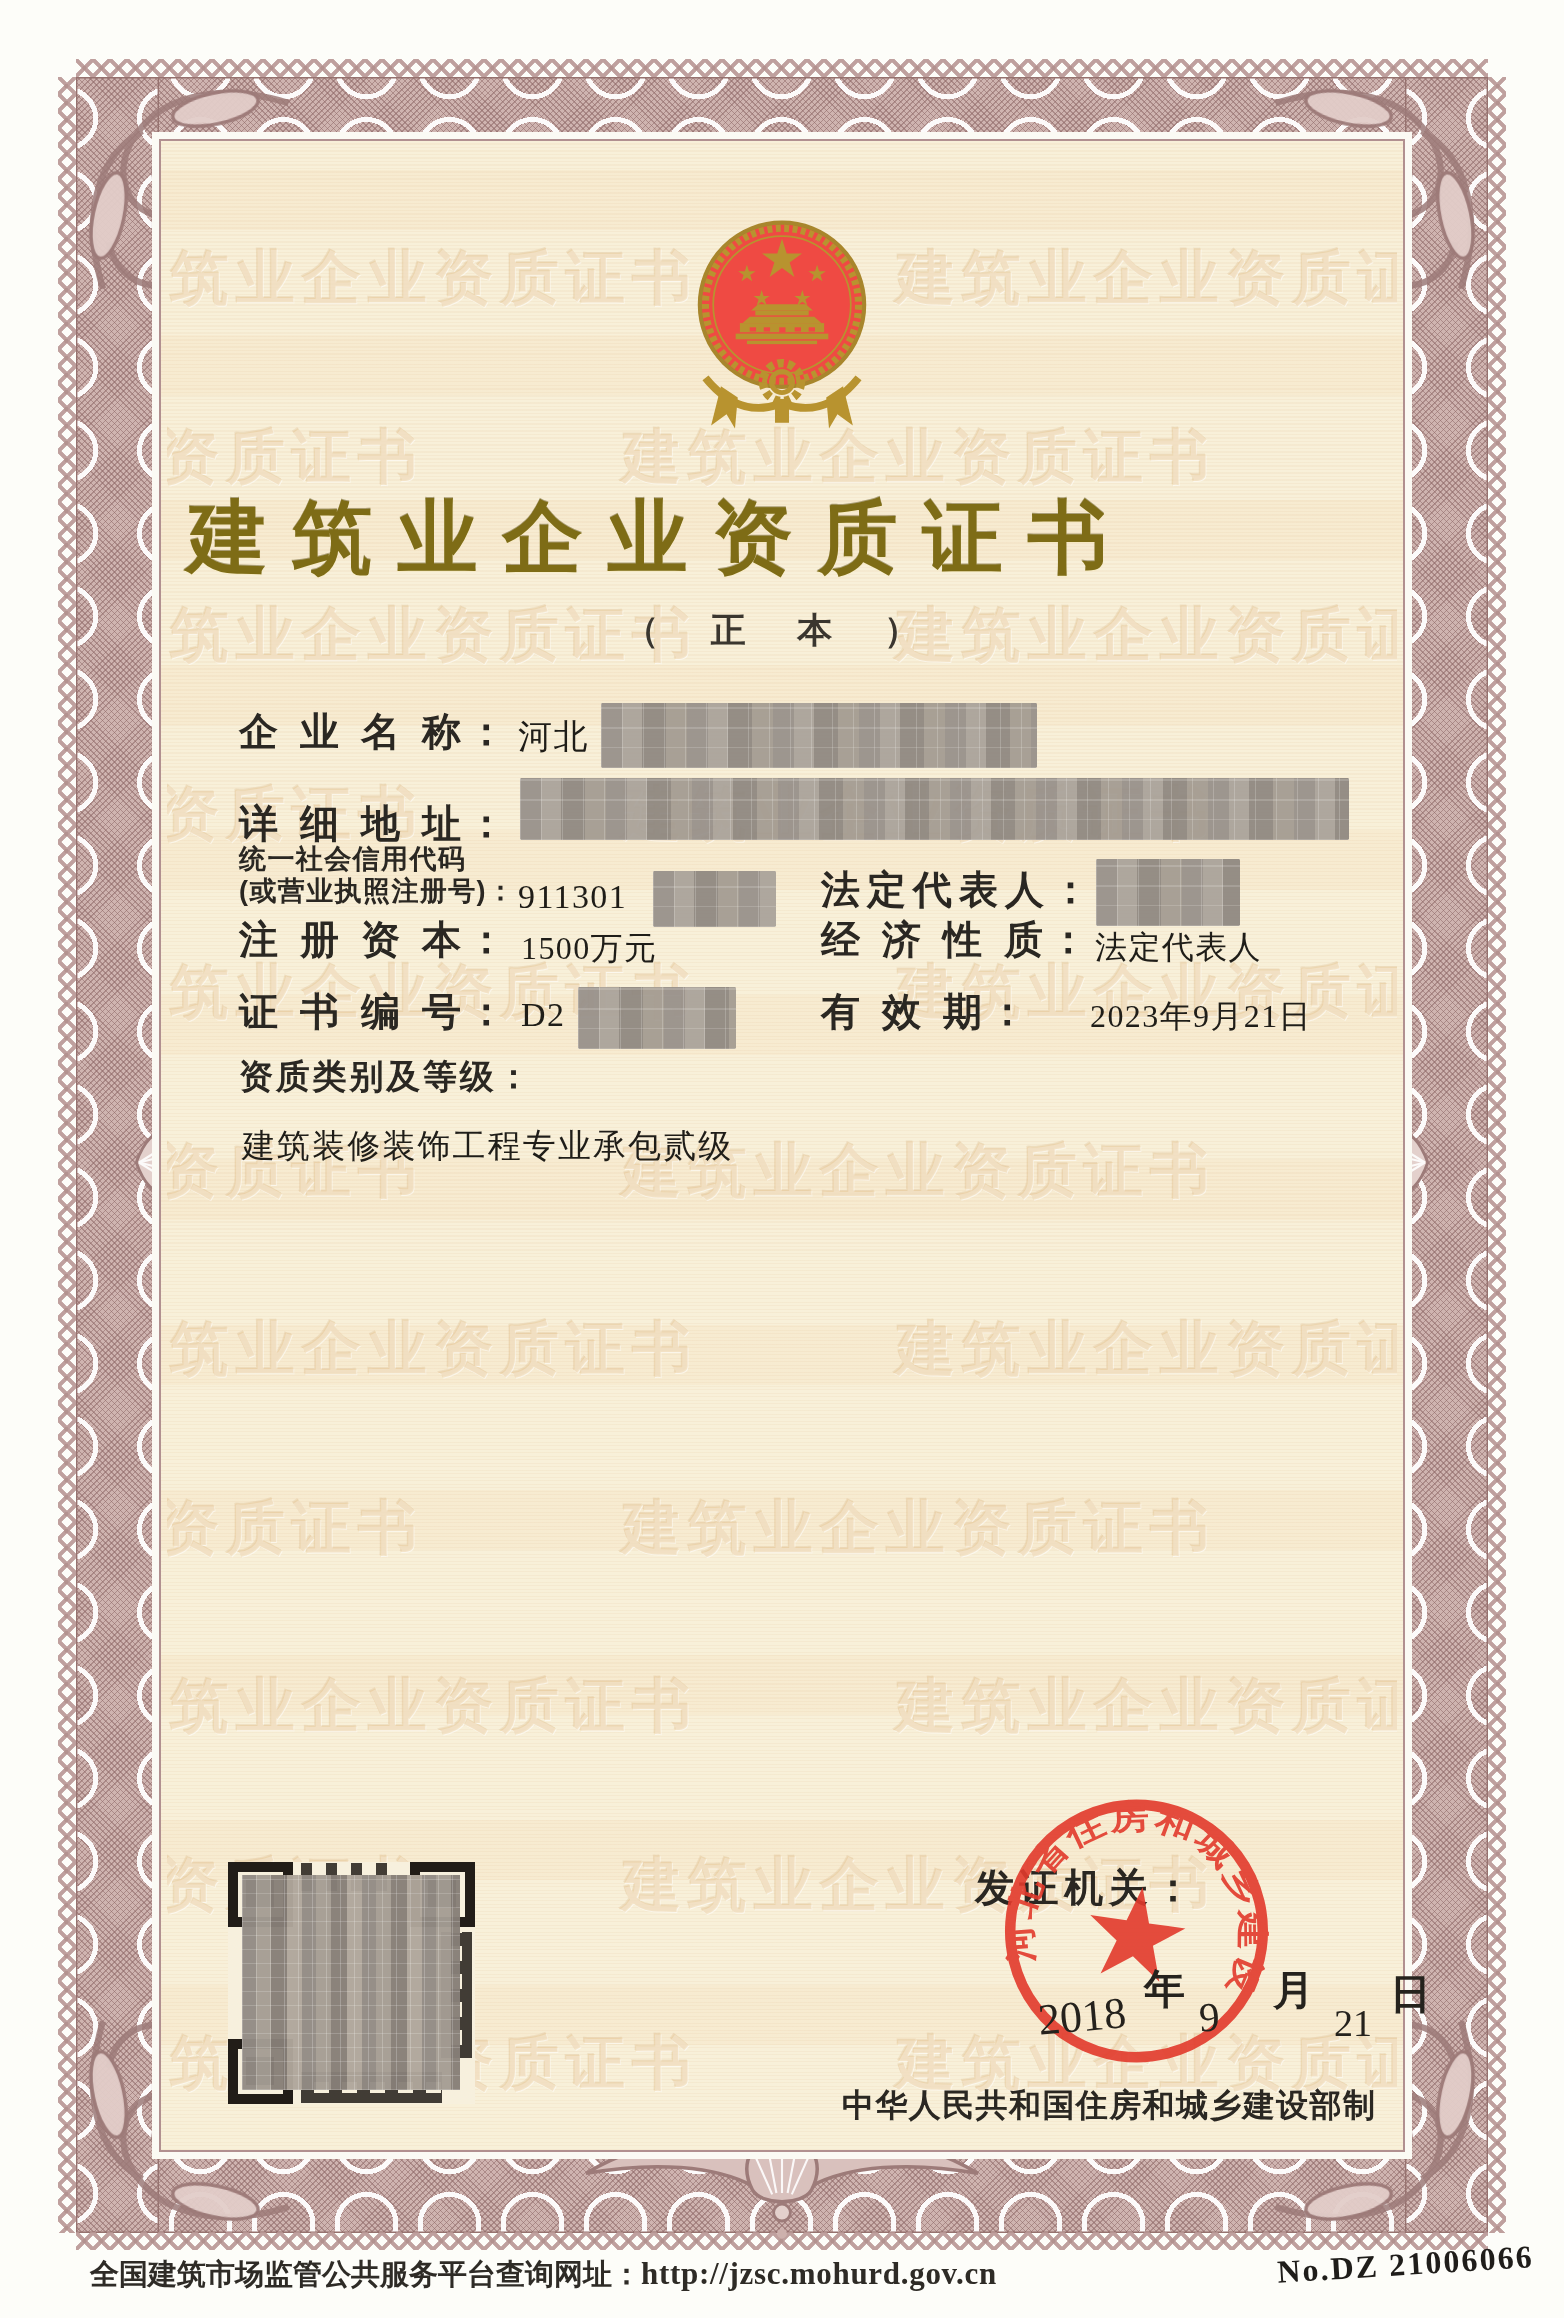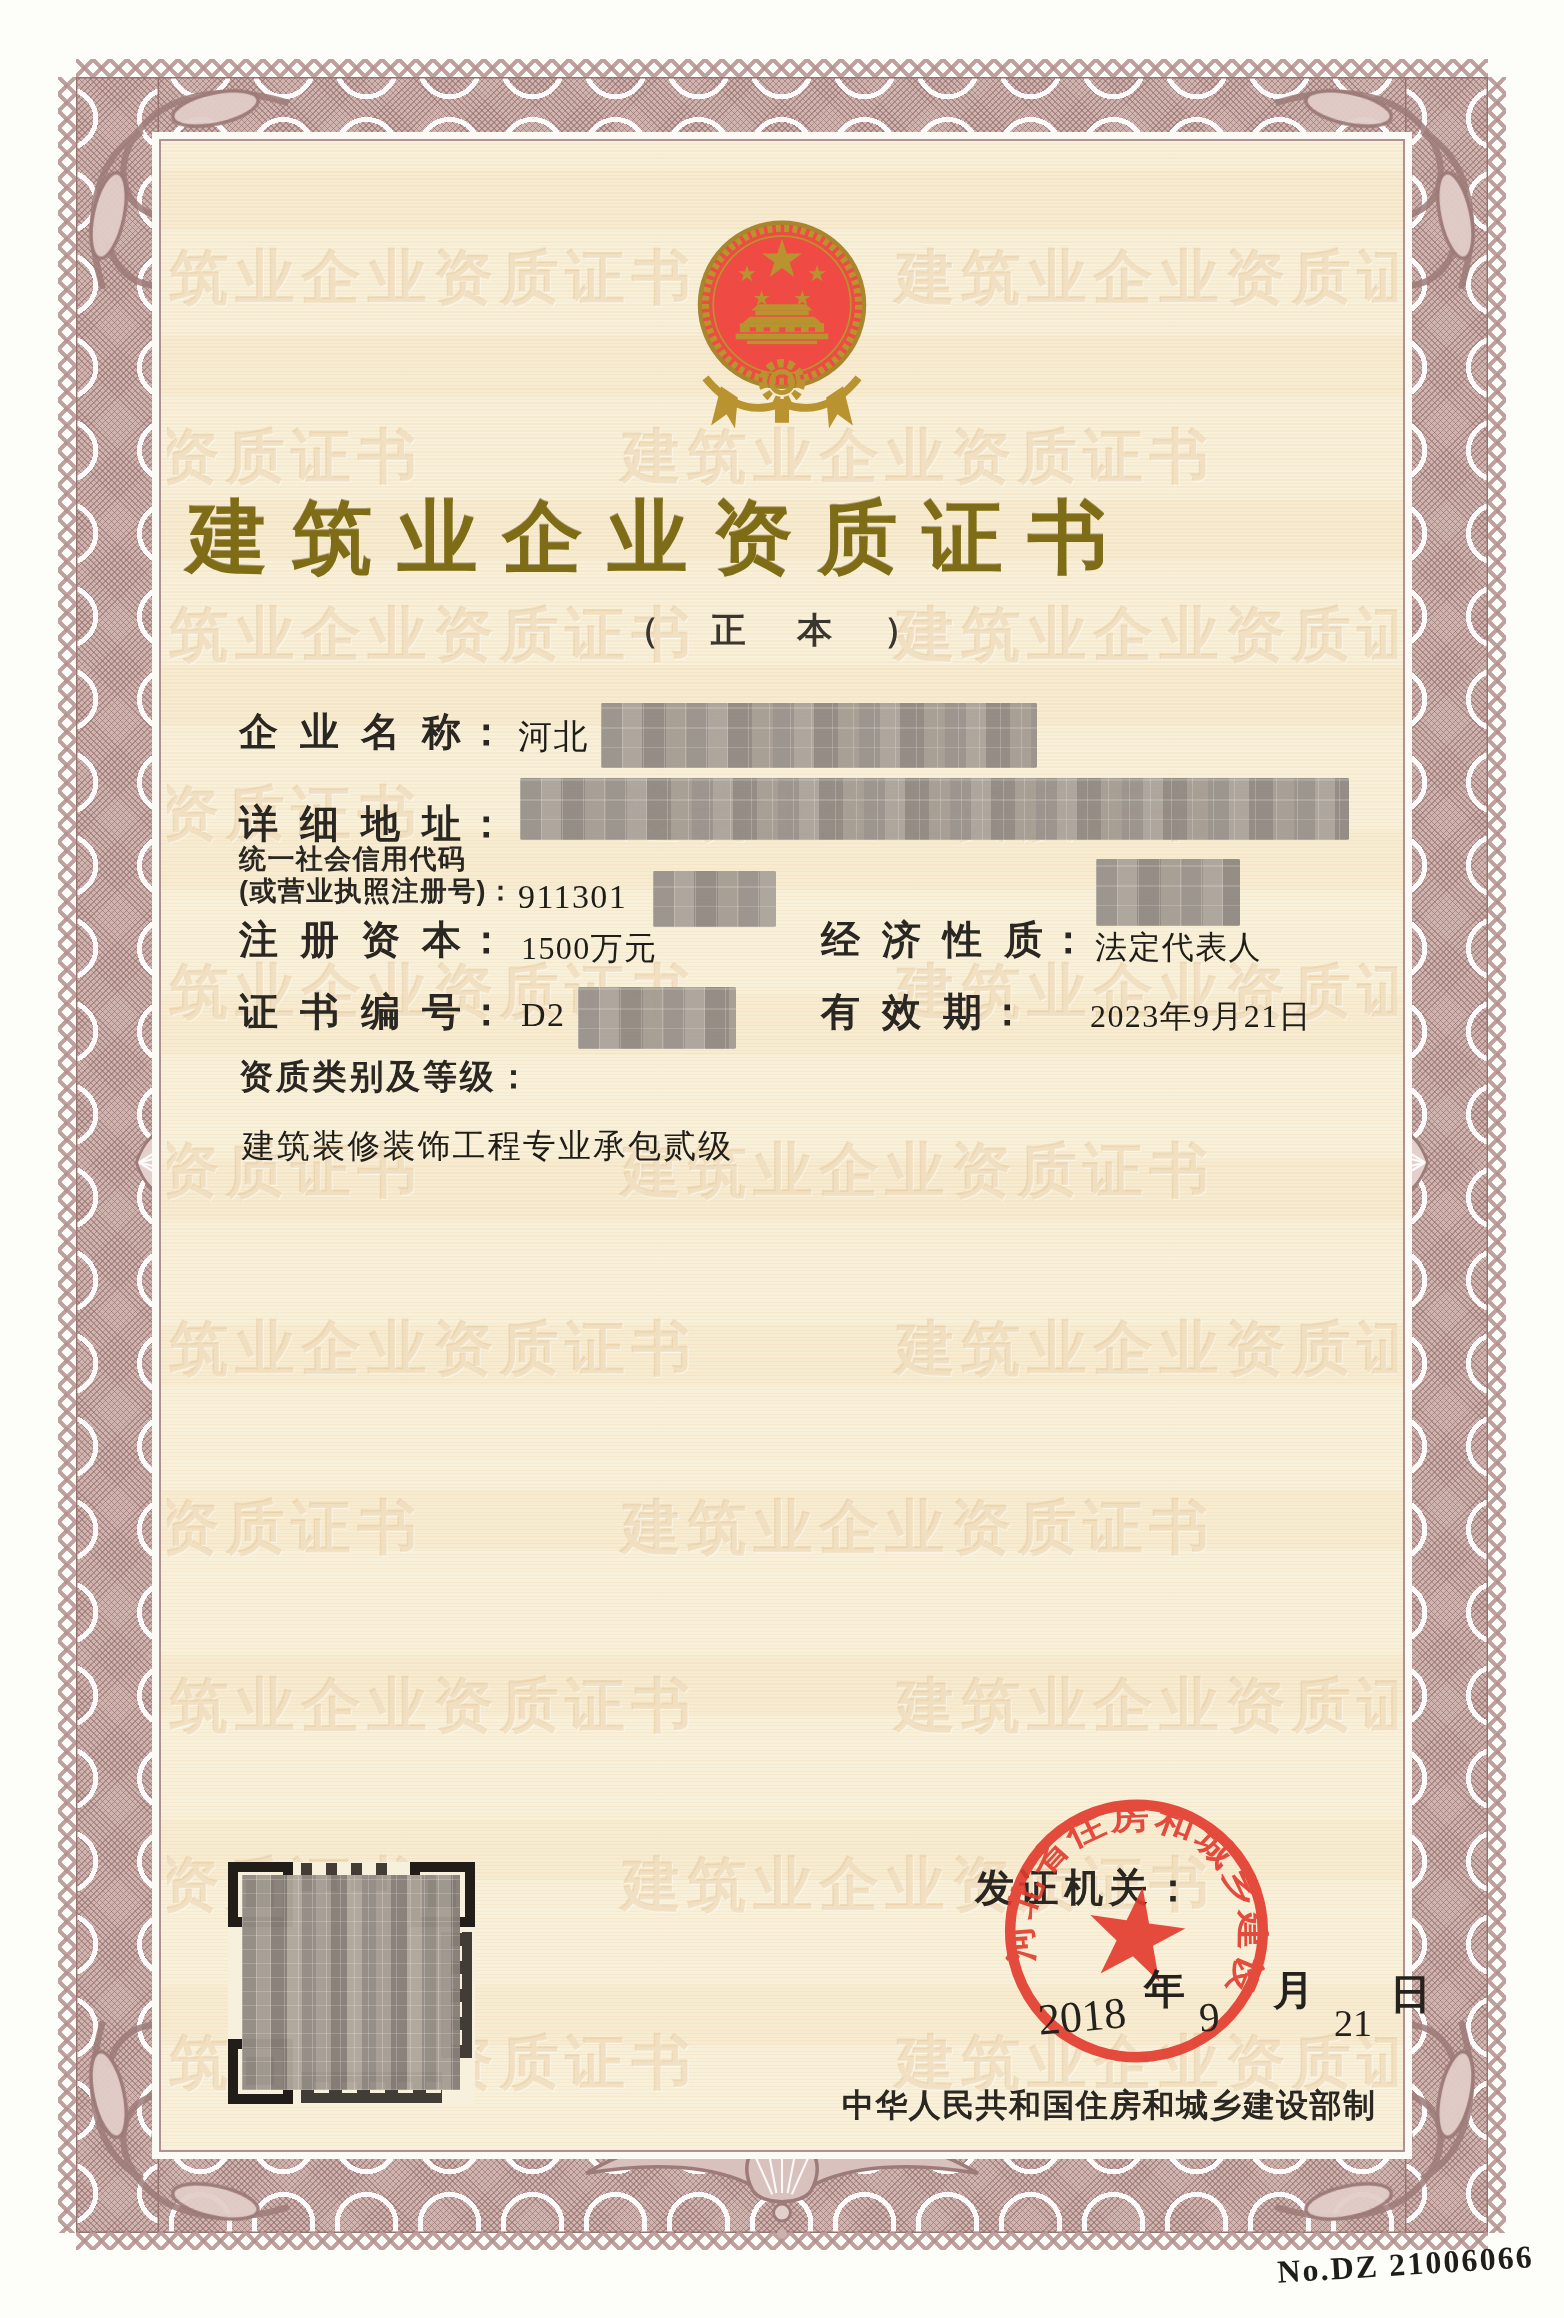--- a/index.html
+++ b/index.html
@@ -302,20 +302,21 @@
   <div class="blur" style="left:601px;top:703px;width:436px;height:65px;"></div>
 
   <div class="f-label" style="left:239px;top:797px;">详 细 地 址：</div>
   <div class="blur" style="left:520px;top:778px;width:829px;height:62px;"></div>
 
   <div class="f-label small" style="left:239px;top:835px;margin-top:6px;">统一社会信用代码</div>
   <div class="f-label small" style="left:239px;top:873px;">(或营业执照注册号)：</div>
   <div class="f-value" style="left:518px;top:878px;font-size:34px;">911301</div>
   <div class="blur" style="left:653px;top:871px;width:123px;height:56px;"></div>
 
+  <div class="f-label" style="left:821px;top:863px;letter-spacing:7px;">法定代表人：</div>
   <div class="blur" style="left:1096px;top:859px;width:144px;height:67px;"></div>
 
   <div class="f-label" style="left:239px;top:913px;">注 册 资 本：</div>
   <div class="f-value" style="left:521px;top:927px;">1500万元</div>
   <div class="f-label" style="left:821px;top:913px;">经 济 性 质：</div>
   <div class="f-value" style="left:1095px;top:926px;">法定代表人</div>
 
   <div class="f-label" style="left:239px;top:985px;">证 书 编 号：</div>
   <div class="f-value" style="left:521px;top:996px;font-size:34px;">D2</div>
   <div class="blur" style="left:578px;top:987px;width:158px;height:62px;"></div>
@@ -349,16 +350,19 @@
     </g>
   </svg>
   <div class="date-part date-num" style="left:1038px;top:1991px;font-size:44px;transform:rotate(-5deg);">2018</div>
   <div class="date-part date-unit" style="left:1144px;top:1962px;font-size:41px;">年</div>
   <div class="date-part date-num" style="left:1199px;top:1993px;font-size:41px;transform:rotate(-3deg);">9</div>
   <div class="date-part date-unit" style="left:1273px;top:1963px;font-size:41px;">月</div>
   <div class="date-part date-num" style="left:1334px;top:2001px;font-size:38px;">21</div>
   <div class="date-part date-unit" style="left:1390px;top:1967px;font-size:41px;">日</div>
   <div class="made-by">中华人民共和国住房和城乡建设部制</div>
 
+  <div class="footer-left">
+    <span class="lab">全国建筑市场监管公共服务平台查询网址：</span><span class="url">http://jzsc.mohurd.gov.cn</span>
+  </div>
   <div class="serial">No.DZ 21006066</div>
 
 </div>
 
 
 </body></html>

